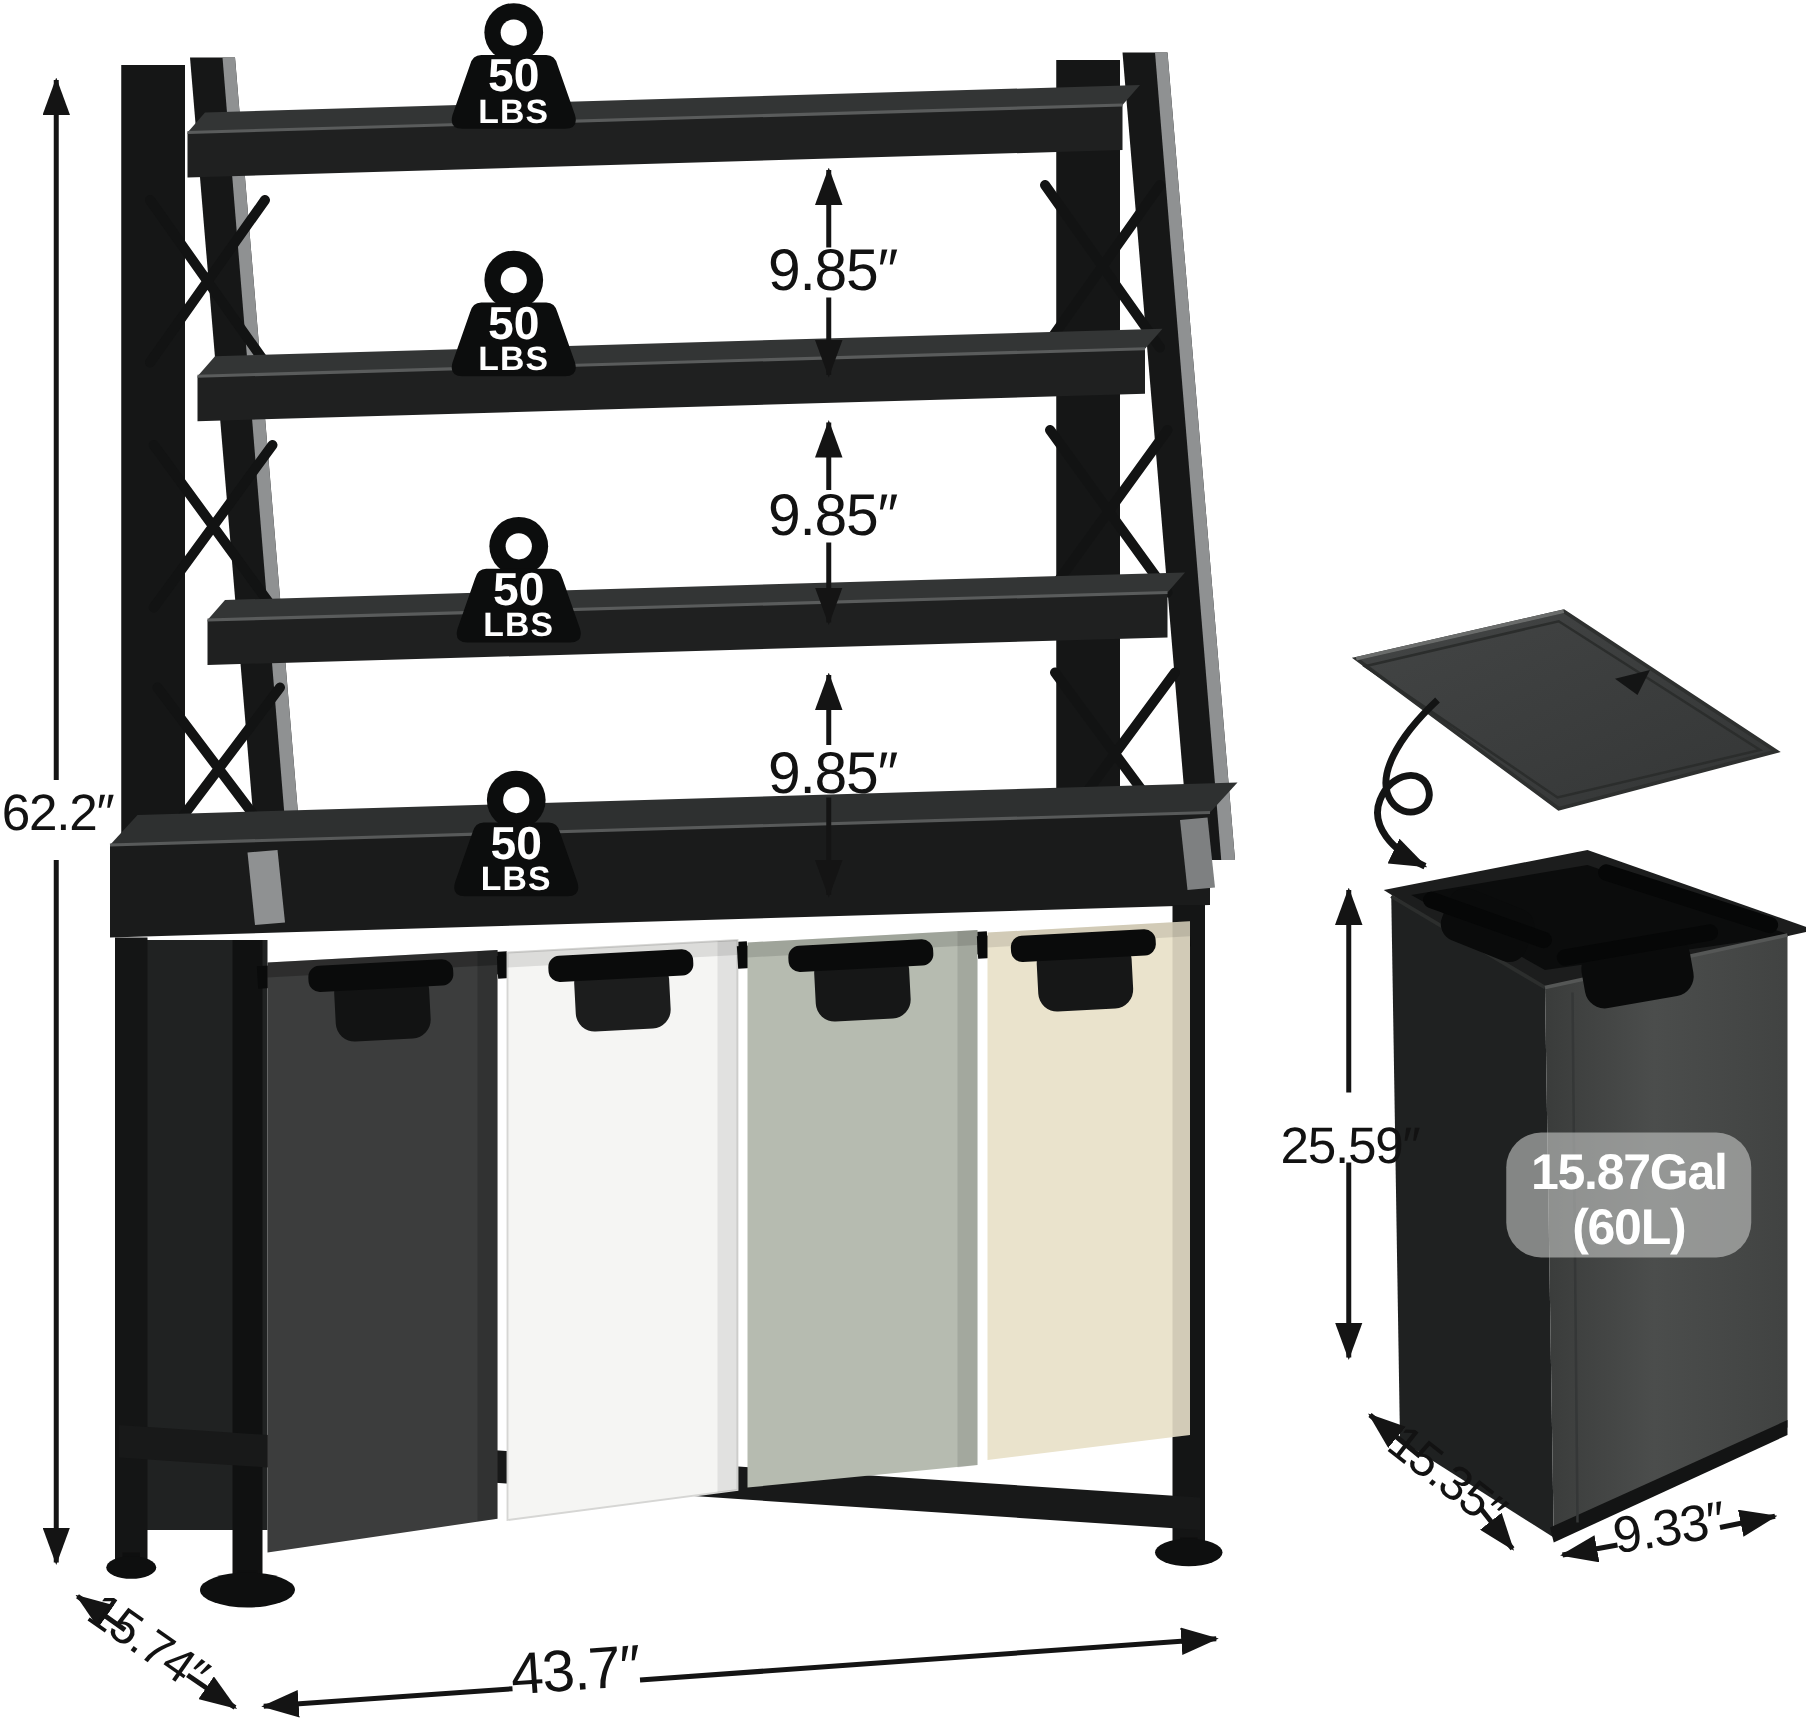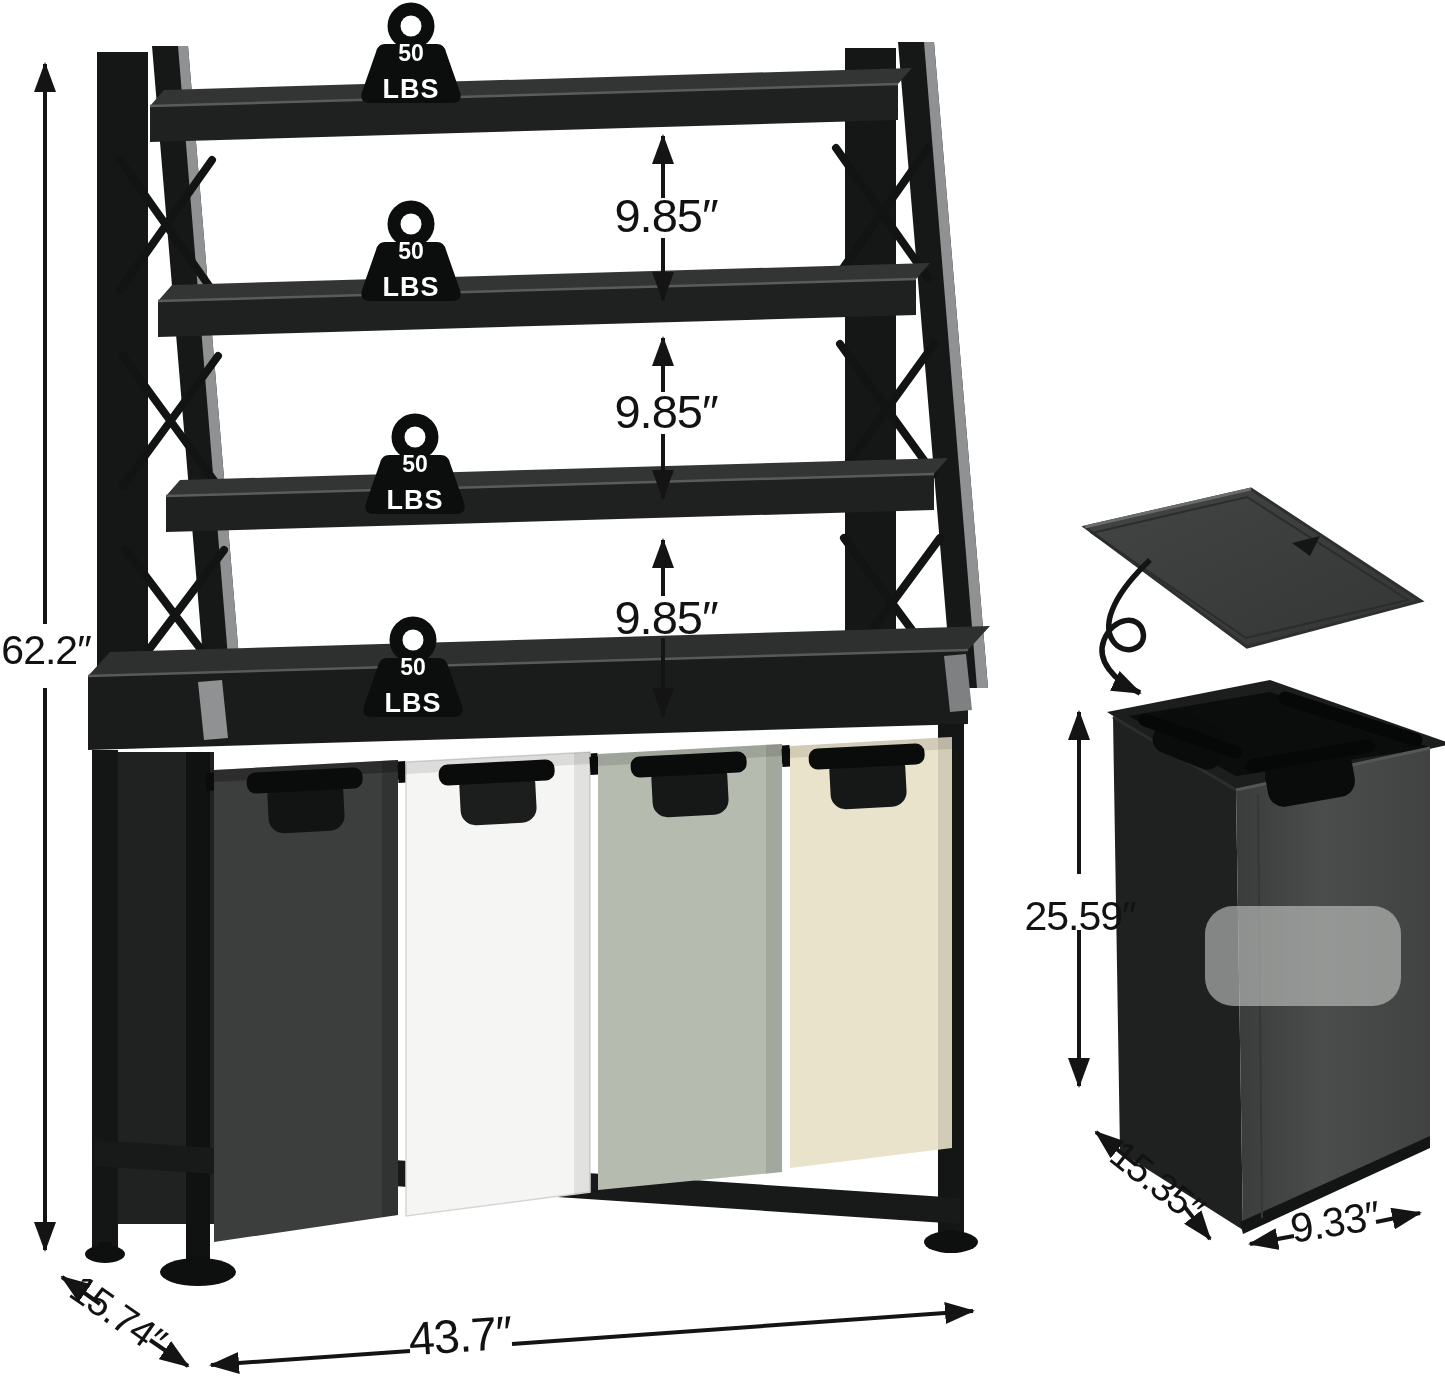--- a/index.html
+++ b/index.html
@@ -20,21 +20,21 @@
     letter-spacing:-1px;
   }
   .lbl.rot{transform-origin:center center;}
   .dim-lg{font-size:47px;}
   .dim-md{font-size:41px;}
   .dim-sm{font-size:39px;}
   .weight-txt{
     position:absolute;width:110px;text-align:center;
     color:#ffffff;font-weight:bold;line-height:1;letter-spacing:0;
   }
-  .weight-val{font-size:23px;}
+  .weight-val{font-size:37px;}
   .weight-unit{font-size:27px;letter-spacing:1px;}
   .badge-txt{
     position:absolute;left:1205px;top:916px;width:196px;
     color:#ffffff;font-weight:bold;text-align:center;line-height:44px;
     font-size:40px;letter-spacing:-1px;
   }
 </style>
 </head>
 <body>
 
@@ -265,14 +265,18 @@
 
   <div class="weight-txt weight-val" style="left:356px;top:42px;">50</div>
   <div class="weight-txt weight-unit" style="left:356px;top:76px;">LBS</div>
   <div class="weight-txt weight-val" style="left:356px;top:240px;">50</div>
   <div class="weight-txt weight-unit" style="left:356px;top:274px;">LBS</div>
   <div class="weight-txt weight-val" style="left:360px;top:453px;">50</div>
   <div class="weight-txt weight-unit" style="left:360px;top:487px;">LBS</div>
   <div class="weight-txt weight-val" style="left:358px;top:656px;">50</div>
   <div class="weight-txt weight-unit" style="left:358px;top:690px;">LBS</div>
 
+  <div class="badge-txt">
+    <div>15.87Gal</div>
+    <div>(60L)</div>
+  </div>
 
 </div>
 
 </body></html>

